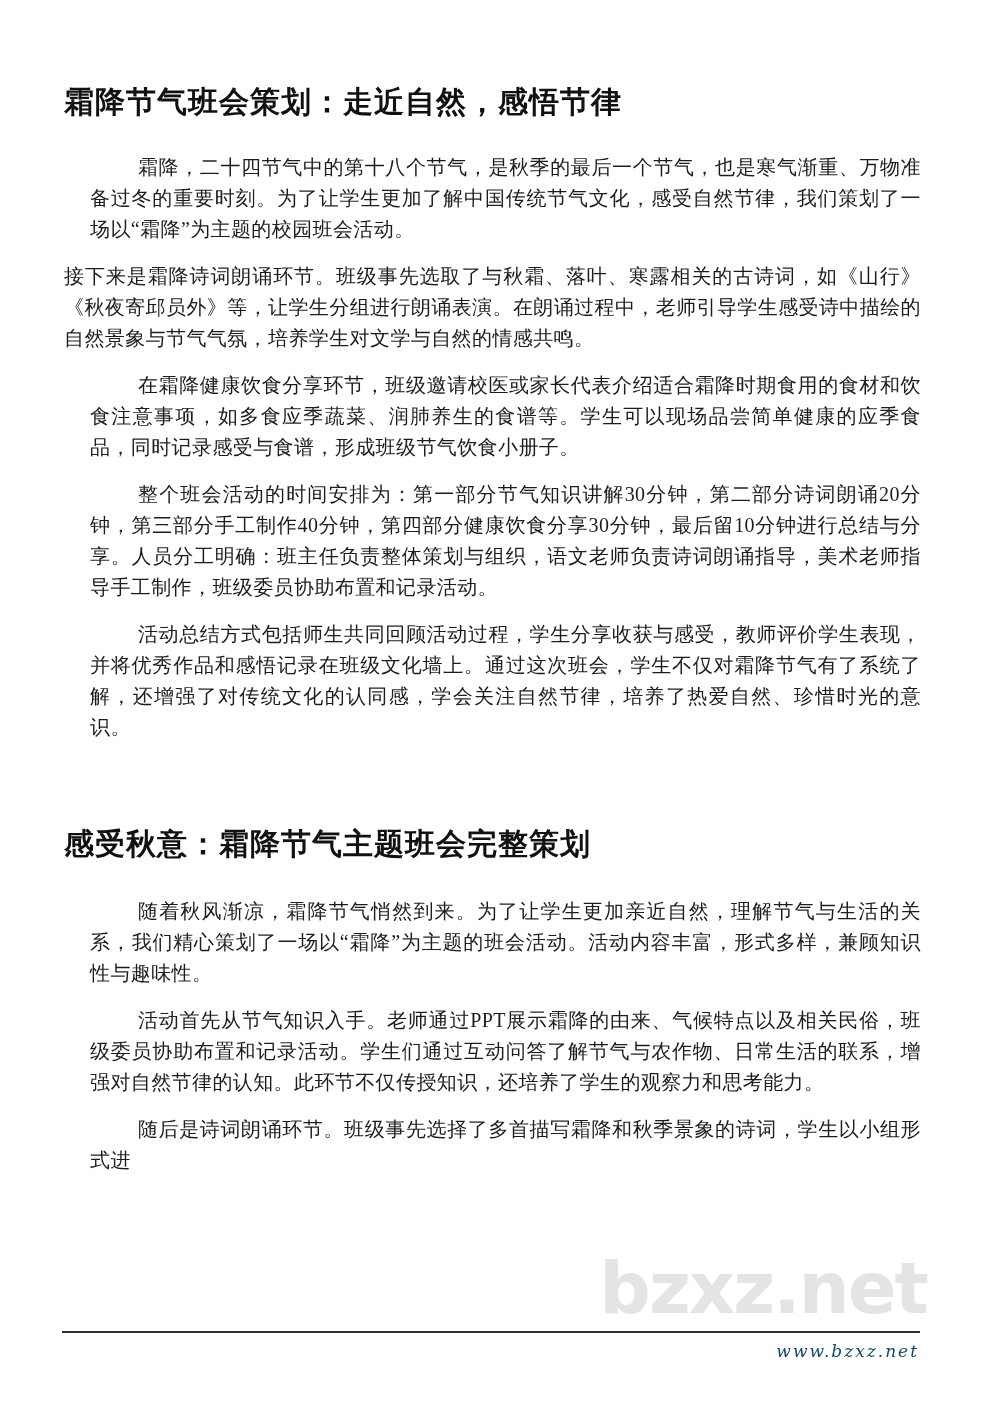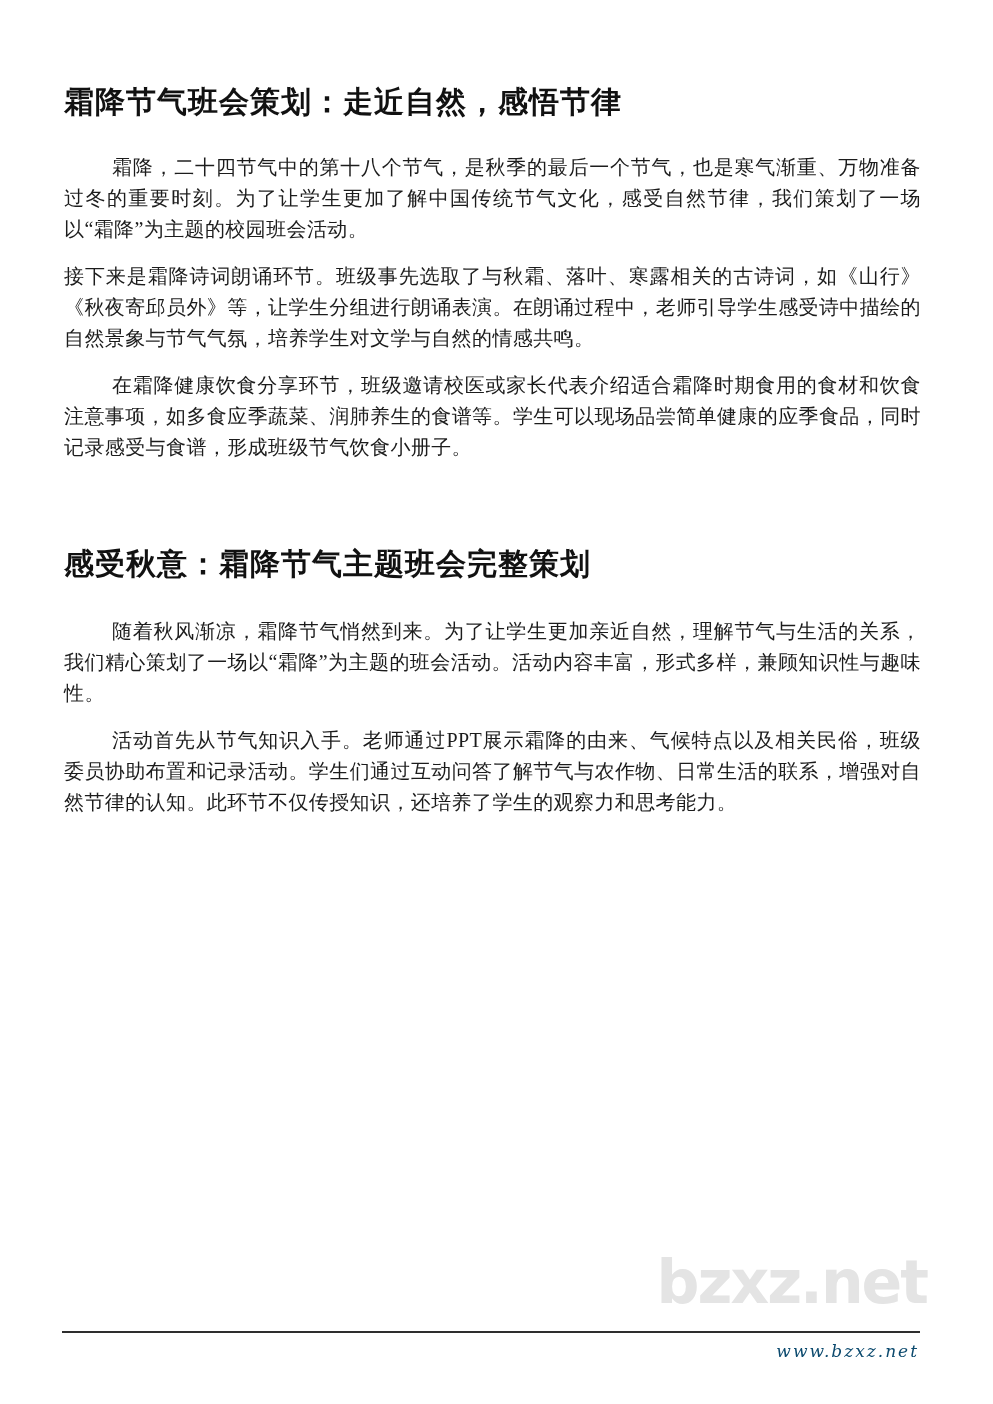--- a/index.html
+++ b/index.html
@@ -20,30 +20,30 @@
     text-align:left;letter-spacing:1px;color:#111111;
   }
   .title-1{margin-top:86px;}
   .title-2{margin-top:85px;font-family:Liberation Serif, serif;}
   .para{
     margin:16px 0 0 0;
     font-size:20px;line-height:31px;
     letter-spacing:0.4px;
     text-align:justify;
   }
-  .para.indent{text-indent:48px;}
+  .para.indent{text-indent:48px;margin-left:26px;}
   .first-after-title{margin-top:34px;}
   .s2-first{margin-top:36px;}
   .lines-1{min-height:31px;}
   .lines-3{min-height:93px;}
   .lines-4{min-height:124px;}
   .watermark{
     position:absolute;top:1252px;right:66px;z-index:0;
     font-family:"DejaVu Sans","Liberation Sans",sans-serif;
-    font-weight:bold;font-size:60px;line-height:1;
+    font-weight:bold;font-size:72px;line-height:1;
     letter-spacing:-2px;color:#e4e4e4;
     user-select:none;
   }
   .footer-rule{
     position:absolute;left:62px;top:1331px;width:858px;height:2px;
     background:#2e2e2e;z-index:2;
   }
   .footer-url{
     position:absolute;top:1341px;right:74px;z-index:2;
     font-family:"DejaVu Serif","Liberation Serif",serif;
@@ -57,26 +57,29 @@
 
   <div class="watermark">bzxz.net</div>
 
   <div class="content">
 
     <section>
       <h1 class="article-title title-1">霜降节气班会策划：走近自然，感悟节律</h1>
       <p class="para indent lines-3 first-after-title">霜降，二十四节气中的第十八个节气，是秋季的最后一个节气，也是寒气渐重、万物准备过冬的重要时刻。为了让学生更加了解中国传统节气文化，感受自然节律，我们策划了一场以“霜降”为主题的校园班会活动。</p>
       <p class="para lines-3">接下来是霜降诗词朗诵环节。班级事先选取了与秋霜、落叶、寒露相关的古诗词，如《山行》《秋夜寄邱员外》等，让学生分组进行朗诵表演。在朗诵过程中，老师引导学生感受诗中描绘的自然景象与节气气氛，培养学生对文学与自然的情感共鸣。</p>
       <p class="para indent lines-3">在霜降健康饮食分享环节，班级邀请校医或家长代表介绍适合霜降时期食用的食材和饮食注意事项，如多食应季蔬菜、润肺养生的食谱等。学生可以现场品尝简单健康的应季食品，同时记录感受与食谱，形成班级节气饮食小册子。</p>
+      <p class="para indent lines-4">整个班会活动的时间安排为：第一部分节气知识讲解30分钟，第二部分诗词朗诵20分钟，第三部分手工制作40分钟，第四部分健康饮食分享30分钟，最后留10分钟进行总结与分享。人员分工明确：班主任负责整体策划与组织，语文老师负责诗词朗诵指导，美术老师指导手工制作，班级委员协助布置和记录活动。</p>
+      <p class="para indent lines-3">活动总结方式包括师生共同回顾活动过程，学生分享收获与感受，教师评价学生表现，并将优秀作品和感悟记录在班级文化墙上。通过这次班会，学生不仅对霜降节气有了系统了解，还增强了对传统文化的认同感，学会关注自然节律，培养了热爱自然、珍惜时光的意识。</p>
     </section>
 
     <section>
       <h1 class="article-title title-2">感受秋意：霜降节气主题班会完整策划</h1>
       <p class="para indent lines-3 s2-first">随着秋风渐凉，霜降节气悄然到来。为了让学生更加亲近自然，理解节气与生活的关系，我们精心策划了一场以“霜降”为主题的班会活动。活动内容丰富，形式多样，兼顾知识性与趣味性。</p>
       <p class="para indent lines-3">活动首先从节气知识入手。老师通过PPT展示霜降的由来、气候特点以及相关民俗，班级委员协助布置和记录活动。学生们通过互动问答了解节气与农作物、日常生活的联系，增强对自然节律的认知。此环节不仅传授知识，还培养了学生的观察力和思考能力。</p>
+      <p class="para indent lines-1">随后是诗词朗诵环节。班级事先选择了多首描写霜降和秋季景象的诗词，学生以小组形式进</p>
     </section>
 
   </div>
 
   <div class="footer-rule"></div>
 
   <div class="footer-url">www.bzxz.net</div>
 
 </div>
 

